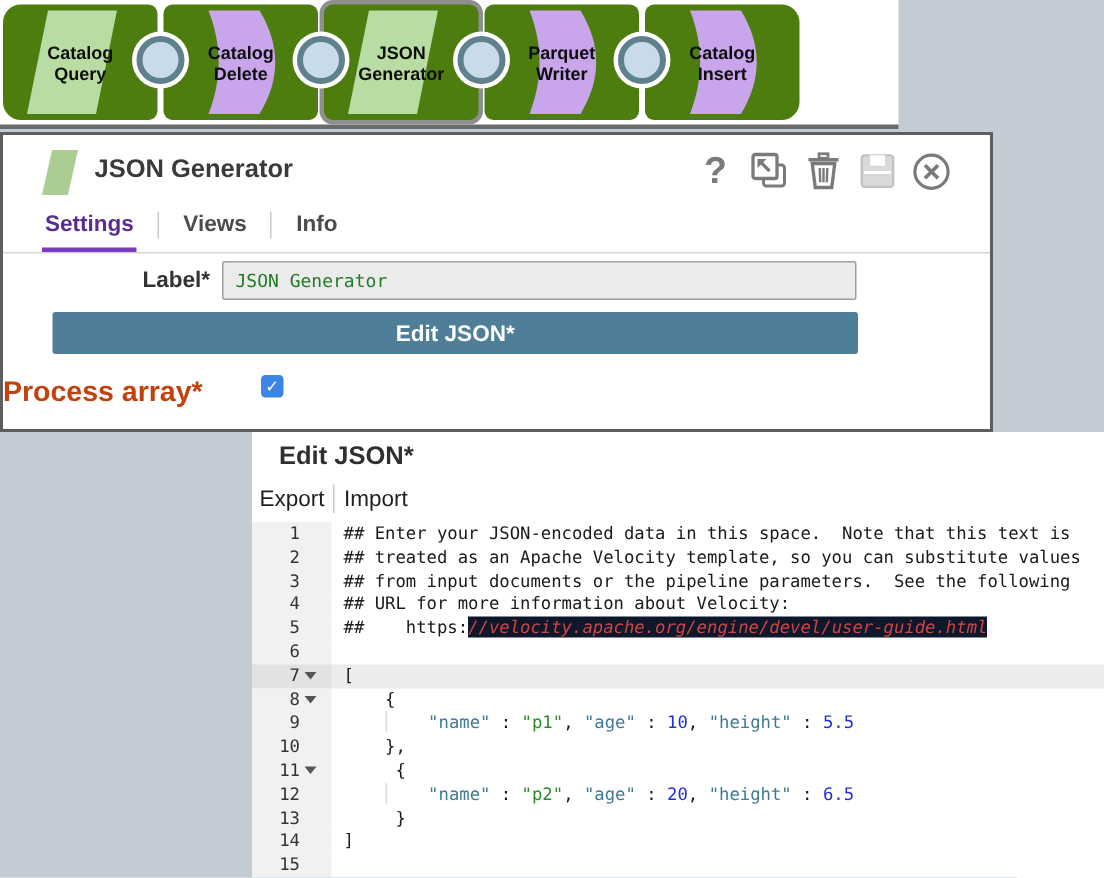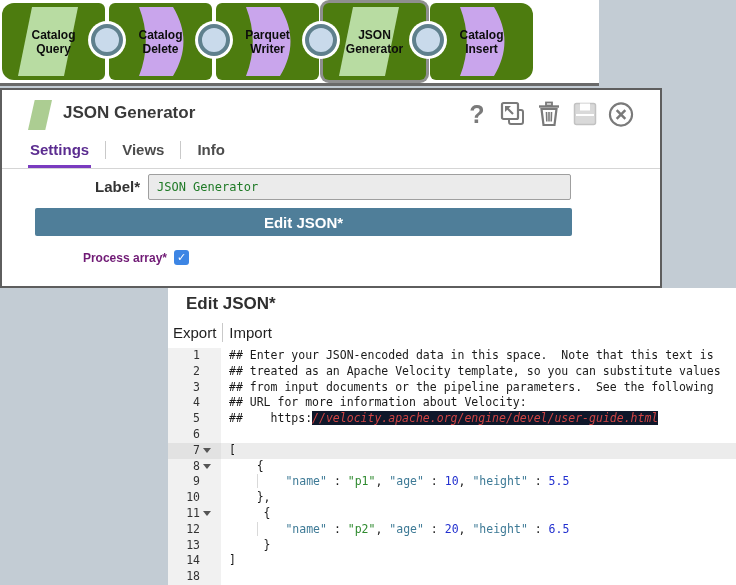--- a/index.html
+++ b/index.html
@@ -39,22 +39,22 @@
   .tabline{position:absolute;left:0;right:0;top:78px;border-bottom:1px solid #d5d5d5;}
 
   .field-label{position:absolute;left:0;top:88px;width:138px;text-align:right;
                font-size:15px;font-weight:bold;color:#333;}
   .label-input{position:absolute;left:146px;top:84px;width:423px;height:26px;box-sizing:border-box;
                background:#ebebeb;border:1px solid #9f9f9f;border-radius:2px;
                font-family:"DejaVu Sans Mono",monospace;font-size:12px;color:#1f7a26;padding:0 8px;}
   .edit-json-btn{position:absolute;left:33px;top:118px;width:537px;height:28px;background:#4f7e99;
                  border:none;border-radius:2px;color:#fff;font-size:15px;font-weight:bold;
                  font-family:"Liberation Sans",sans-serif;cursor:pointer;}
-  .proc-label{position:absolute;left:0;top:161px;width:165px;text-align:right;
-              font-size:12px;font-weight:bold;color:#701a75;}
+  .proc-label{position:absolute;left:0;top:161px;width:165px;text-align:left;
+              font-size:19px;font-weight:bold;color:#c2410c;}
   .checkbox{position:absolute;left:172px;top:160px;width:15px;height:15px;background:#3d85e4;
             border-radius:3px;display:flex;align-items:center;justify-content:center;
             color:#fff;font-size:11px;cursor:pointer;}
 
   
   .dialog{position:absolute;left:168px;top:288px;width:568px;height:297px;background:#fff;}
   .dlg-title{position:absolute;left:18px;top:6px;font-size:17px;font-weight:bold;color:#2f2f2f;}
   .dlg-toolbar{position:absolute;left:5px;top:34px;display:flex;gap:6px;align-items:center;height:20px;}
   .dlg-link{font-size:15px;color:#1f1f1f;cursor:pointer;}
   .vsep{width:1px;height:19px;background:#c9c9c9;}
@@ -96,36 +96,36 @@
       </div>
       <div class="tile">
         <svg width="103" height="77" viewBox="0 0 103 77">
             <path class="shape-purple" d="M30,4 C39,27 39,50 30,73 L64,73 C78,50 78,27 64,4 Z"></path>
           </svg>
         <div class="lbl">
             <span>Catalog</span>
             <span>Delete</span>
           </div>
       </div>
+      <div class="tile selected">
+        <svg width="103" height="77" viewBox="0 0 103 77">
+            <polygon class="shape-green" points="30,4 76,4 62,73 16,73"></polygon>
+          </svg>
+        <div class="lbl">
+            <span>JSON</span>
+            <span>Generator</span>
+          </div>
+      </div>
       <div class="tile">
         <svg width="103" height="77" viewBox="0 0 103 77">
             <path class="shape-purple" d="M30,4 C39,27 39,50 30,73 L64,73 C78,50 78,27 64,4 Z"></path>
           </svg>
         <div class="lbl">
             <span>Parquet</span>
             <span>Writer</span>
-          </div>
-      </div>
-      <div class="tile selected">
-        <svg width="103" height="77" viewBox="0 0 103 77">
-            <polygon class="shape-green" points="30,4 76,4 62,73 16,73"></polygon>
-          </svg>
-        <div class="lbl">
-            <span>JSON</span>
-            <span>Generator</span>
           </div>
       </div>
       <div class="tile">
         <svg width="103" height="77" viewBox="0 0 103 77">
             <path class="shape-purple" d="M30,4 C39,27 39,50 30,73 L64,73 C78,50 78,27 64,4 Z"></path>
           </svg>
         <div class="lbl">
             <span>Catalog</span>
             <span>Insert</span>
           </div>
@@ -214,17 +214,17 @@
         <div class="line"><div class="gut"><span class="n">5</span><span class="foldwrap"></span></div><div class="code"><span class="tok-comment">##    https:</span><span class="tok-url">//velocity.apache.org/engine/devel/user-guide.html</span></div></div>
         <div class="line"><div class="gut"><span class="n">6</span><span class="foldwrap"></span></div><div class="code"></div></div>
         <div class="line active"><div class="gut"><span class="n">7</span><span class="foldwrap"><span class="fold-icon"></span></span></div><div class="code"><span class="tok-plain">[</span></div></div>
         <div class="line"><div class="gut"><span class="n">8</span><span class="foldwrap"><span class="fold-icon"></span></span></div><div class="code"><span class="tok-plain">    {</span></div></div>
         <div class="line"><div class="gut"><span class="n">9</span><span class="foldwrap"></span></div><div class="code"><span class="tok-plain">    </span><span class="tok-guide">    </span><span class="tok-key">"name"</span><span class="tok-plain"> : </span><span class="tok-string">"p1"</span><span class="tok-plain">, </span><span class="tok-key">"age"</span><span class="tok-plain"> : </span><span class="tok-number">10</span><span class="tok-plain">, </span><span class="tok-key">"height"</span><span class="tok-plain"> : </span><span class="tok-number">5.5</span></div></div>
         <div class="line"><div class="gut"><span class="n">10</span><span class="foldwrap"></span></div><div class="code"><span class="tok-plain">    },</span></div></div>
         <div class="line"><div class="gut"><span class="n">11</span><span class="foldwrap"><span class="fold-icon"></span></span></div><div class="code"><span class="tok-plain">     {</span></div></div>
         <div class="line"><div class="gut"><span class="n">12</span><span class="foldwrap"></span></div><div class="code"><span class="tok-plain">    </span><span class="tok-guide">    </span><span class="tok-key">"name"</span><span class="tok-plain"> : </span><span class="tok-string">"p2"</span><span class="tok-plain">, </span><span class="tok-key">"age"</span><span class="tok-plain"> : </span><span class="tok-number">20</span><span class="tok-plain">, </span><span class="tok-key">"height"</span><span class="tok-plain"> : </span><span class="tok-number">6.5</span></div></div>
         <div class="line"><div class="gut"><span class="n">13</span><span class="foldwrap"></span></div><div class="code"><span class="tok-plain">     }</span></div></div>
         <div class="line"><div class="gut"><span class="n">14</span><span class="foldwrap"></span></div><div class="code"><span class="tok-plain">]</span></div></div>
-        <div class="line"><div class="gut"><span class="n">18</span><span class="foldwrap"></span></div><div class="code"></div></div>
+        <div class="line"><div class="gut"><span class="n">15</span><span class="foldwrap"></span></div><div class="code"></div></div>
       </div>
   </div>
 
 </div>
 
 </body></html>

